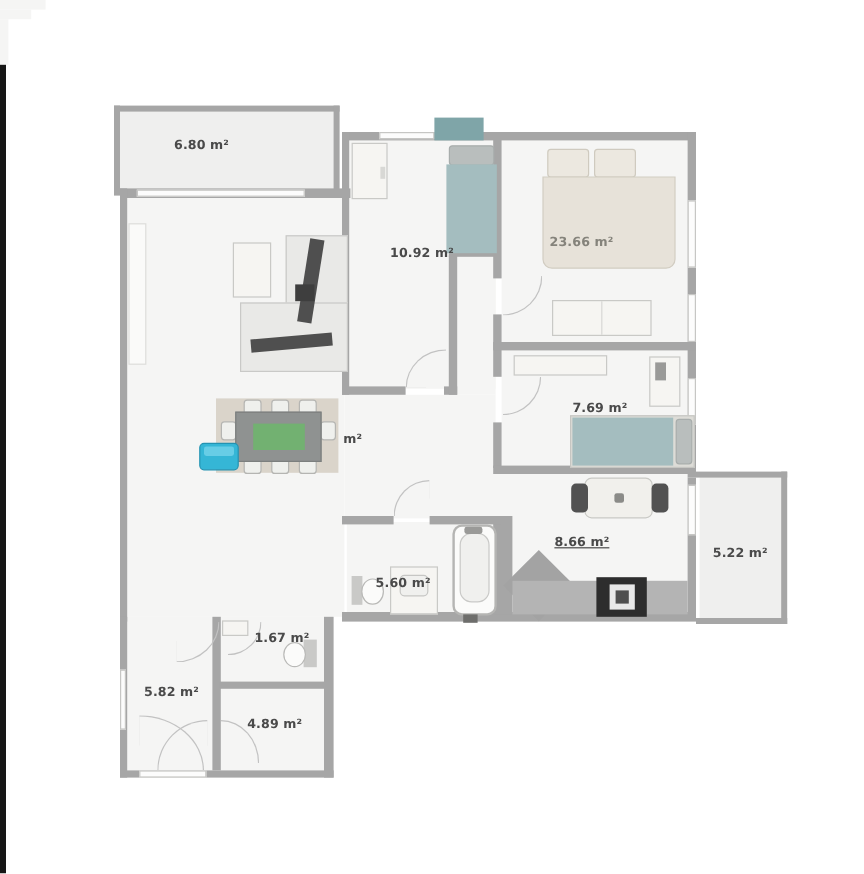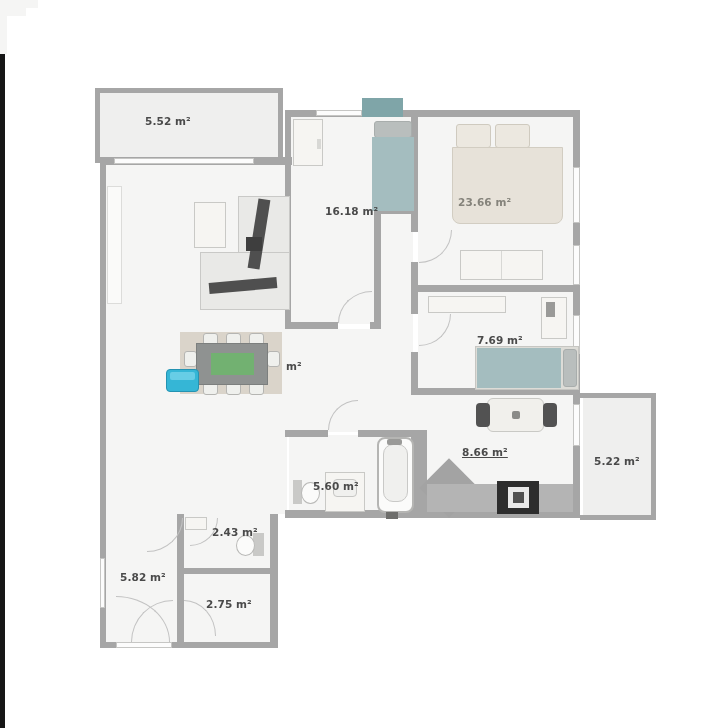--- a/index.html
+++ b/index.html
@@ -152,27 +152,27 @@
   <div class="arc arc-tl" style="left:338px;top:291px;width:34px;height:32px;"></div>
   <div class="arc arc-br" style="left:419px;top:230px;width:33px;height:33px;"></div>
   <div class="arc arc-br" style="left:419px;top:314px;width:32px;height:32px;"></div>
   <div class="arc arc-tl" style="left:328px;top:400px;width:30px;height:30px;"></div>
   <div class="arc arc-br" style="left:147px;top:518px;width:36px;height:34px;"></div>
   <div class="arc arc-tr" style="left:116px;top:596px;width:54px;height:46px;"></div>
   <div class="arc arc-tl" style="left:131px;top:600px;width:42px;height:42px;"></div>
   <div class="arc arc-br" style="left:190px;top:518px;width:28px;height:28px;"></div>
   <div class="arc arc-tr" style="left:184px;top:600px;width:32px;height:36px;"></div>
 
-  <div class="lbl" style="left:145px;top:115px;">5.52 m²</div>
-  <div class="lbl" style="left:325px;top:205px;">16.18 m²</div>
+  <div class="lbl" style="left:145px;top:115px;">6.80 m²</div>
+  <div class="lbl" style="left:325px;top:205px;">10.92 m²</div>
   <div class="lbl faint" style="left:458px;top:196px;">23.66 m²</div>
   <div class="lbl" style="left:477px;top:334px;text-align:right;">7.69 m²</div>
   <div class="lbl" style="left:462px;top:446px;text-decoration:underline;">8.66 m²</div>
   <div class="lbl" style="left:594px;top:455px;">5.22 m²</div>
   <div class="lbl" style="left:313px;top:480px;">5.60 m²</div>
   <div class="lbl" style="left:286px;top:360px;">m²</div>
-  <div class="lbl" style="left:212px;top:526px;">2.43 m²</div>
+  <div class="lbl" style="left:212px;top:526px;">1.67 m²</div>
   <div class="lbl" style="left:120px;top:571px;">5.82 m²</div>
-  <div class="lbl" style="left:206px;top:598px;">2.75 m²</div>
+  <div class="lbl" style="left:206px;top:598px;">4.89 m²</div>
 
   <div class="bar" style="left:0;top:0;width:5px;height:728px;"></div>
 
 </div>
 
 </body></html>

